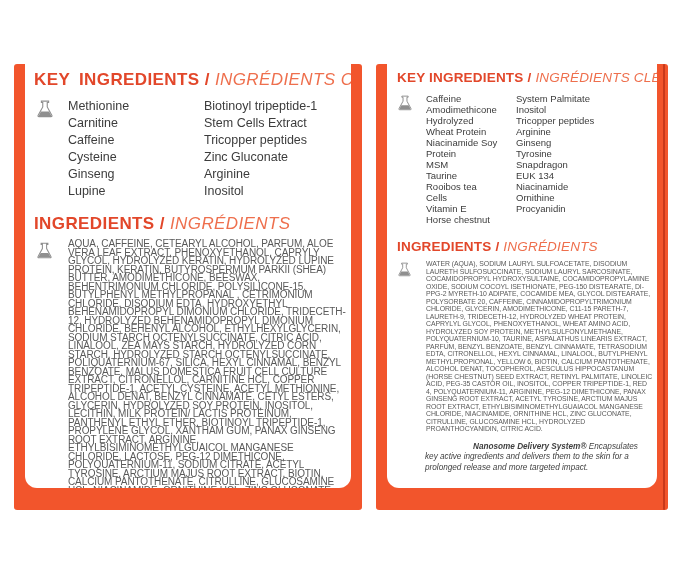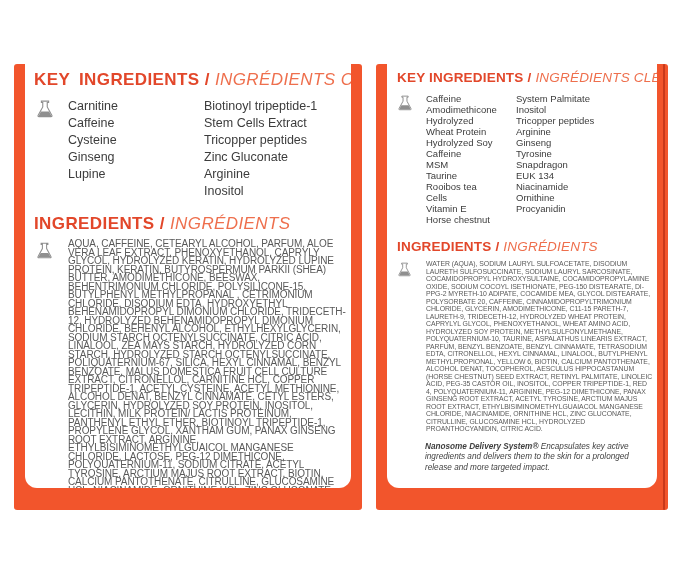--- a/index.html
+++ b/index.html
@@ -52,21 +52,21 @@
     width:287px;text-align:left;
   }
   .ing-text-right{
     font-size:6.9px;line-height:7.5px;letter-spacing:-.05px;
     width:231px;
   }
   .note{
     margin:9px 6px 0 28px;font-style:italic;color:#3F3F3F;
     font-size:8.2px;line-height:10.5px;width:215px;
   }
-  .note .note-title{font-weight:bold;}
+  .note .note-title{font-weight:bold;margin-left:48px;}
   .flask-icon{display:inline-block;}
 </style>
 </head>
 <body>
 
 <div class="panel panel-left">
   <div class="panel-inner inner-left">
 
     <div class="hdr hdr-lg">
       <span class="en">KEY INGREDIENTS</span><span class="sep"> / </span><span class="fr">INGRÉDIENTS CLÉS</span>
@@ -74,20 +74,21 @@
 
     <div class="key-section">
       <div class="flask-col">
         <svg class="flask-icon" width="16" height="18" viewBox="0 0 20 22">
           <path d="M5.5 1.2 h9 v1.6 h-1.7 v5.6 l5.7 10.5 q0.9 1.7 -1.0 1.7 H2.5 q-1.9 0 -1.0 -1.7 l5.7 -10.5 V2.8 H5.5 Z" fill="none" stroke="#8F8F8F" stroke-width="1.4"></path>
           <path d="M4.9 14.2 h10.2 l2.6 4.8 q0.4 0.9 -0.6 0.9 H2.9 q-1.0 0 -0.6 -0.9 Z" fill="#8F8F8F"></path>
         </svg>
       </div>
       <ul class="key-list col1">
 
+      <li class="key-item">Methionine</li>
           <li class="key-item">Carnitine</li>
           <li class="key-item">Caffeine</li>
           <li class="key-item">Cysteine</li>
           <li class="key-item">Ginseng</li>
           <li class="key-item">Lupine</li>
         </ul>
       <ul class="key-list col2">
 
       <li class="key-item">Biotinoyl tripeptide-1</li>
           <li class="key-item">Stem Cells Extract</li>
@@ -128,21 +129,21 @@
         <svg class="flask-icon" width="14" height="16" viewBox="0 0 20 22">
           <path d="M5.5 1.2 h9 v1.6 h-1.7 v5.6 l5.7 10.5 q0.9 1.7 -1.0 1.7 H2.5 q-1.9 0 -1.0 -1.7 l5.7 -10.5 V2.8 H5.5 Z" fill="none" stroke="#8F8F8F" stroke-width="1.4"></path>
           <path d="M4.9 14.2 h10.2 l2.6 4.8 q0.4 0.9 -0.6 0.9 H2.9 q-1.0 0 -0.6 -0.9 Z" fill="#8F8F8F"></path>
         </svg>
       </div>
       <ul class="key-list col1">
 
       <li class="key-item">Caffeine</li>
           <li class="key-item">Amodimethicone</li>
           <li class="key-item">Hydrolyzed Wheat Protein</li>
-          <li class="key-item">Hydrolyzed Soy Caffeine</li>
+          <li class="key-item">Niacinamide Soy Protein</li>
           <li class="key-item">MSM</li>
           <li class="key-item">Taurine</li>
           <li class="key-item">Rooibos tea</li>
           <li class="key-item">Cells</li>
           <li class="key-item">Vitamin E</li>
           <li class="key-item">Horse chestnut</li>
         </ul>
       <ul class="key-list col2">
 
       <li class="key-item">System Palmitate</li>

